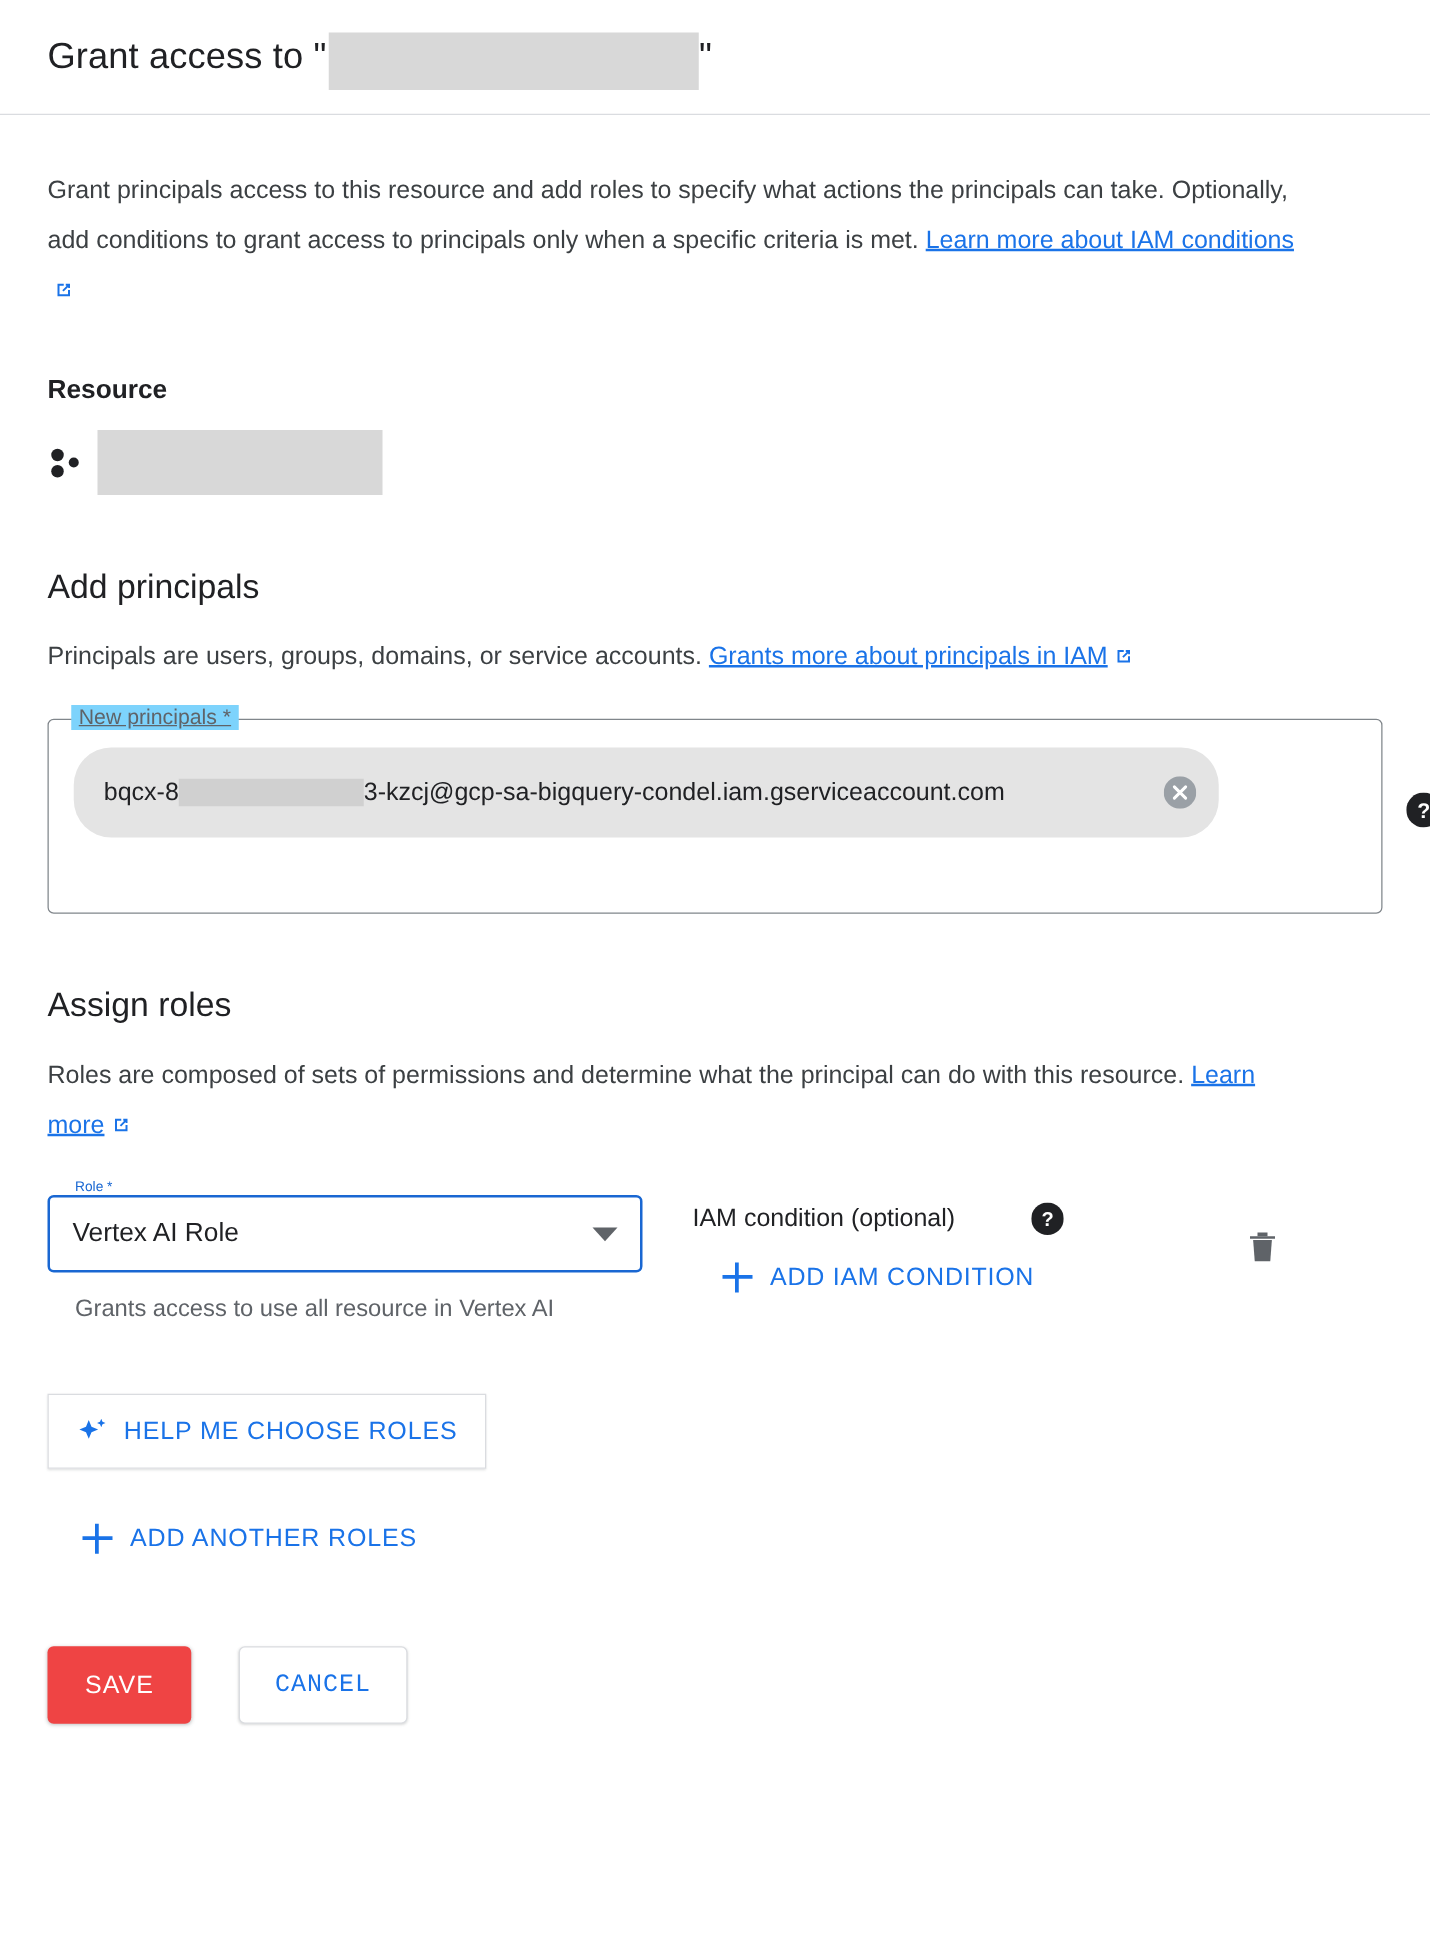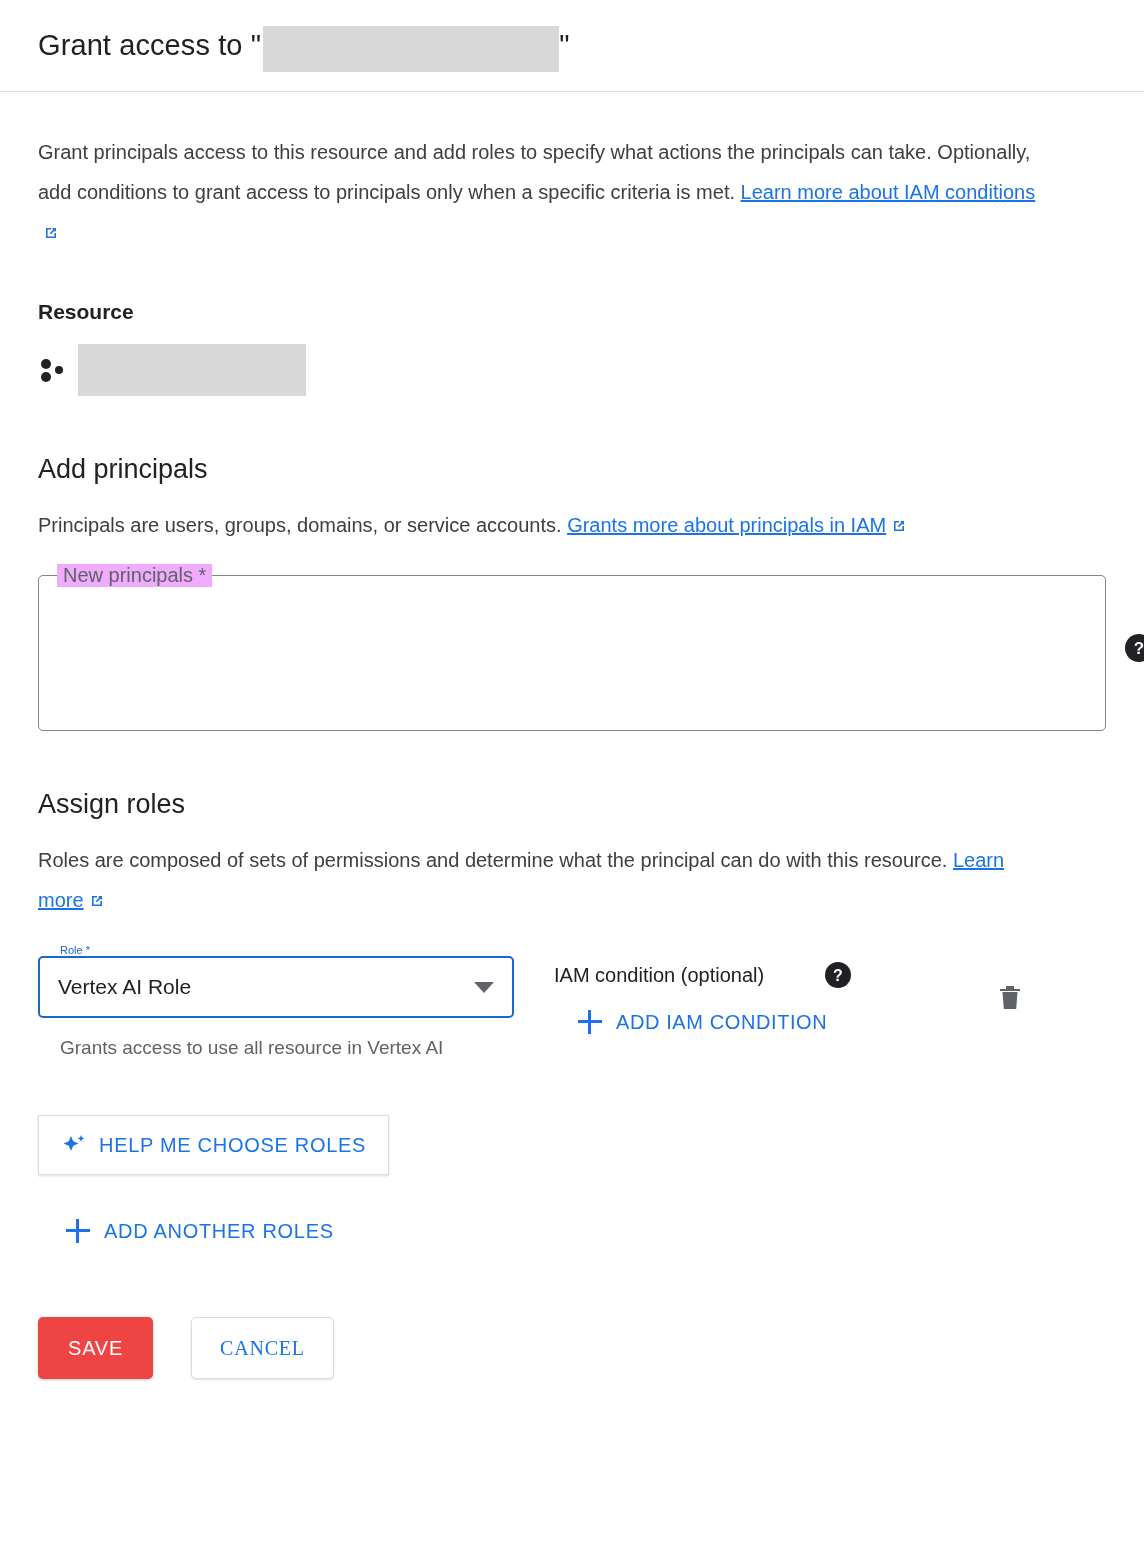--- a/index.html
+++ b/index.html
@@ -116,24 +116,25 @@
     margin-top: 30px;
     border: 1px solid #80868b;
     border-radius: 5px;
     height: 156px;
     padding: 22px 20px 0 20px;
   }
   .field-legend {
     position: absolute;
     top: -12px;
     left: 18px;
-    background: #f0abfc;
+    background: #7dd3fc;
     padding: 0 6px;
-    font-size: 20px;
+    font-size: 17px;
     color: #5f6368;
+    text-decoration: underline;
   }
   .chip {
     display: flex;
     align-items: center;
     background: #e4e4e4;
     border-radius: 30px;
     min-height: 72px;
     padding: 8px 18px 8px 24px;
     width: 916px;
     position: relative;
@@ -334,21 +335,21 @@
     background: #fff;
     color: #1a73e8;
     border: 1px solid #dadce0;
     border-radius: 5px;
     height: 62px;
     padding: 0 28px;
     margin-left: 38px;
     font-size: 20px;
     font-weight: 500;
     letter-spacing: 0.8px;
-    font-family: Liberation Serif, serif;
+    font-family: Liberation Mono, monospace;
     cursor: pointer;
     box-shadow: 0 1px 2px rgba(60,64,67,.18);
   }
 </style>
 </head>
 <body>
 
 <div class="dialog-header">
   <div class="dialog-title">
     <span>Grant access to "</span>
@@ -381,20 +382,29 @@
   <h2 class="heading">Add principals</h2>
   <p class="sub">
     <span>Principals are users, groups, domains, or service accounts. </span><a class="link">Grants more about principals in IAM</a><span class="ext-icon"><svg viewBox="0 0 16 16" width="16" height="16">
           <path d="M3 3h5v1.6H4.6v6.8h6.8V8H13v5H3V3z" fill="#1a73e8"></path>
           <path d="M9.6 3H13v3.4h-1.5V5.6L7.9 9.2 6.8 8.1l3.6-3.6H9.6V3z" fill="#1a73e8"></path>
         </svg></span>
   </p>
 
   <div class="field-outline">
     <span class="field-legend">New principals *</span>
+    <div class="chip">
+      <span class="chip-text"><span>bqcx-8</span><span class="chip-redact"></span><span>3-kzcj@gcp-sa-bigquery-condel.iam.gserviceaccount.com</span></span>
+      <span class="chip-remove">
+        <svg viewBox="0 0 26 26" width="26" height="26">
+          <circle cx="13" cy="13" r="13" fill="#9aa0a6"></circle>
+          <path d="M8.5 8.5l9 9M17.5 8.5l-9 9" stroke="#fff" stroke-width="2.4" stroke-linecap="round"></path>
+        </svg>
+      </span>
+    </div>
     <span class="help-icon">
       <svg viewBox="0 0 28 28" width="28" height="28">
         <circle cx="14" cy="14" r="14" fill="#202124"></circle>
         <text x="14" y="20" font-size="17" font-family="Liberation Sans, sans-serif" font-weight="bold" fill="#fff" text-anchor="middle">?</text>
       </svg>
     </span>
   </div>
 
   <h2 class="heading">Assign roles</h2>
   <p class="sub">

